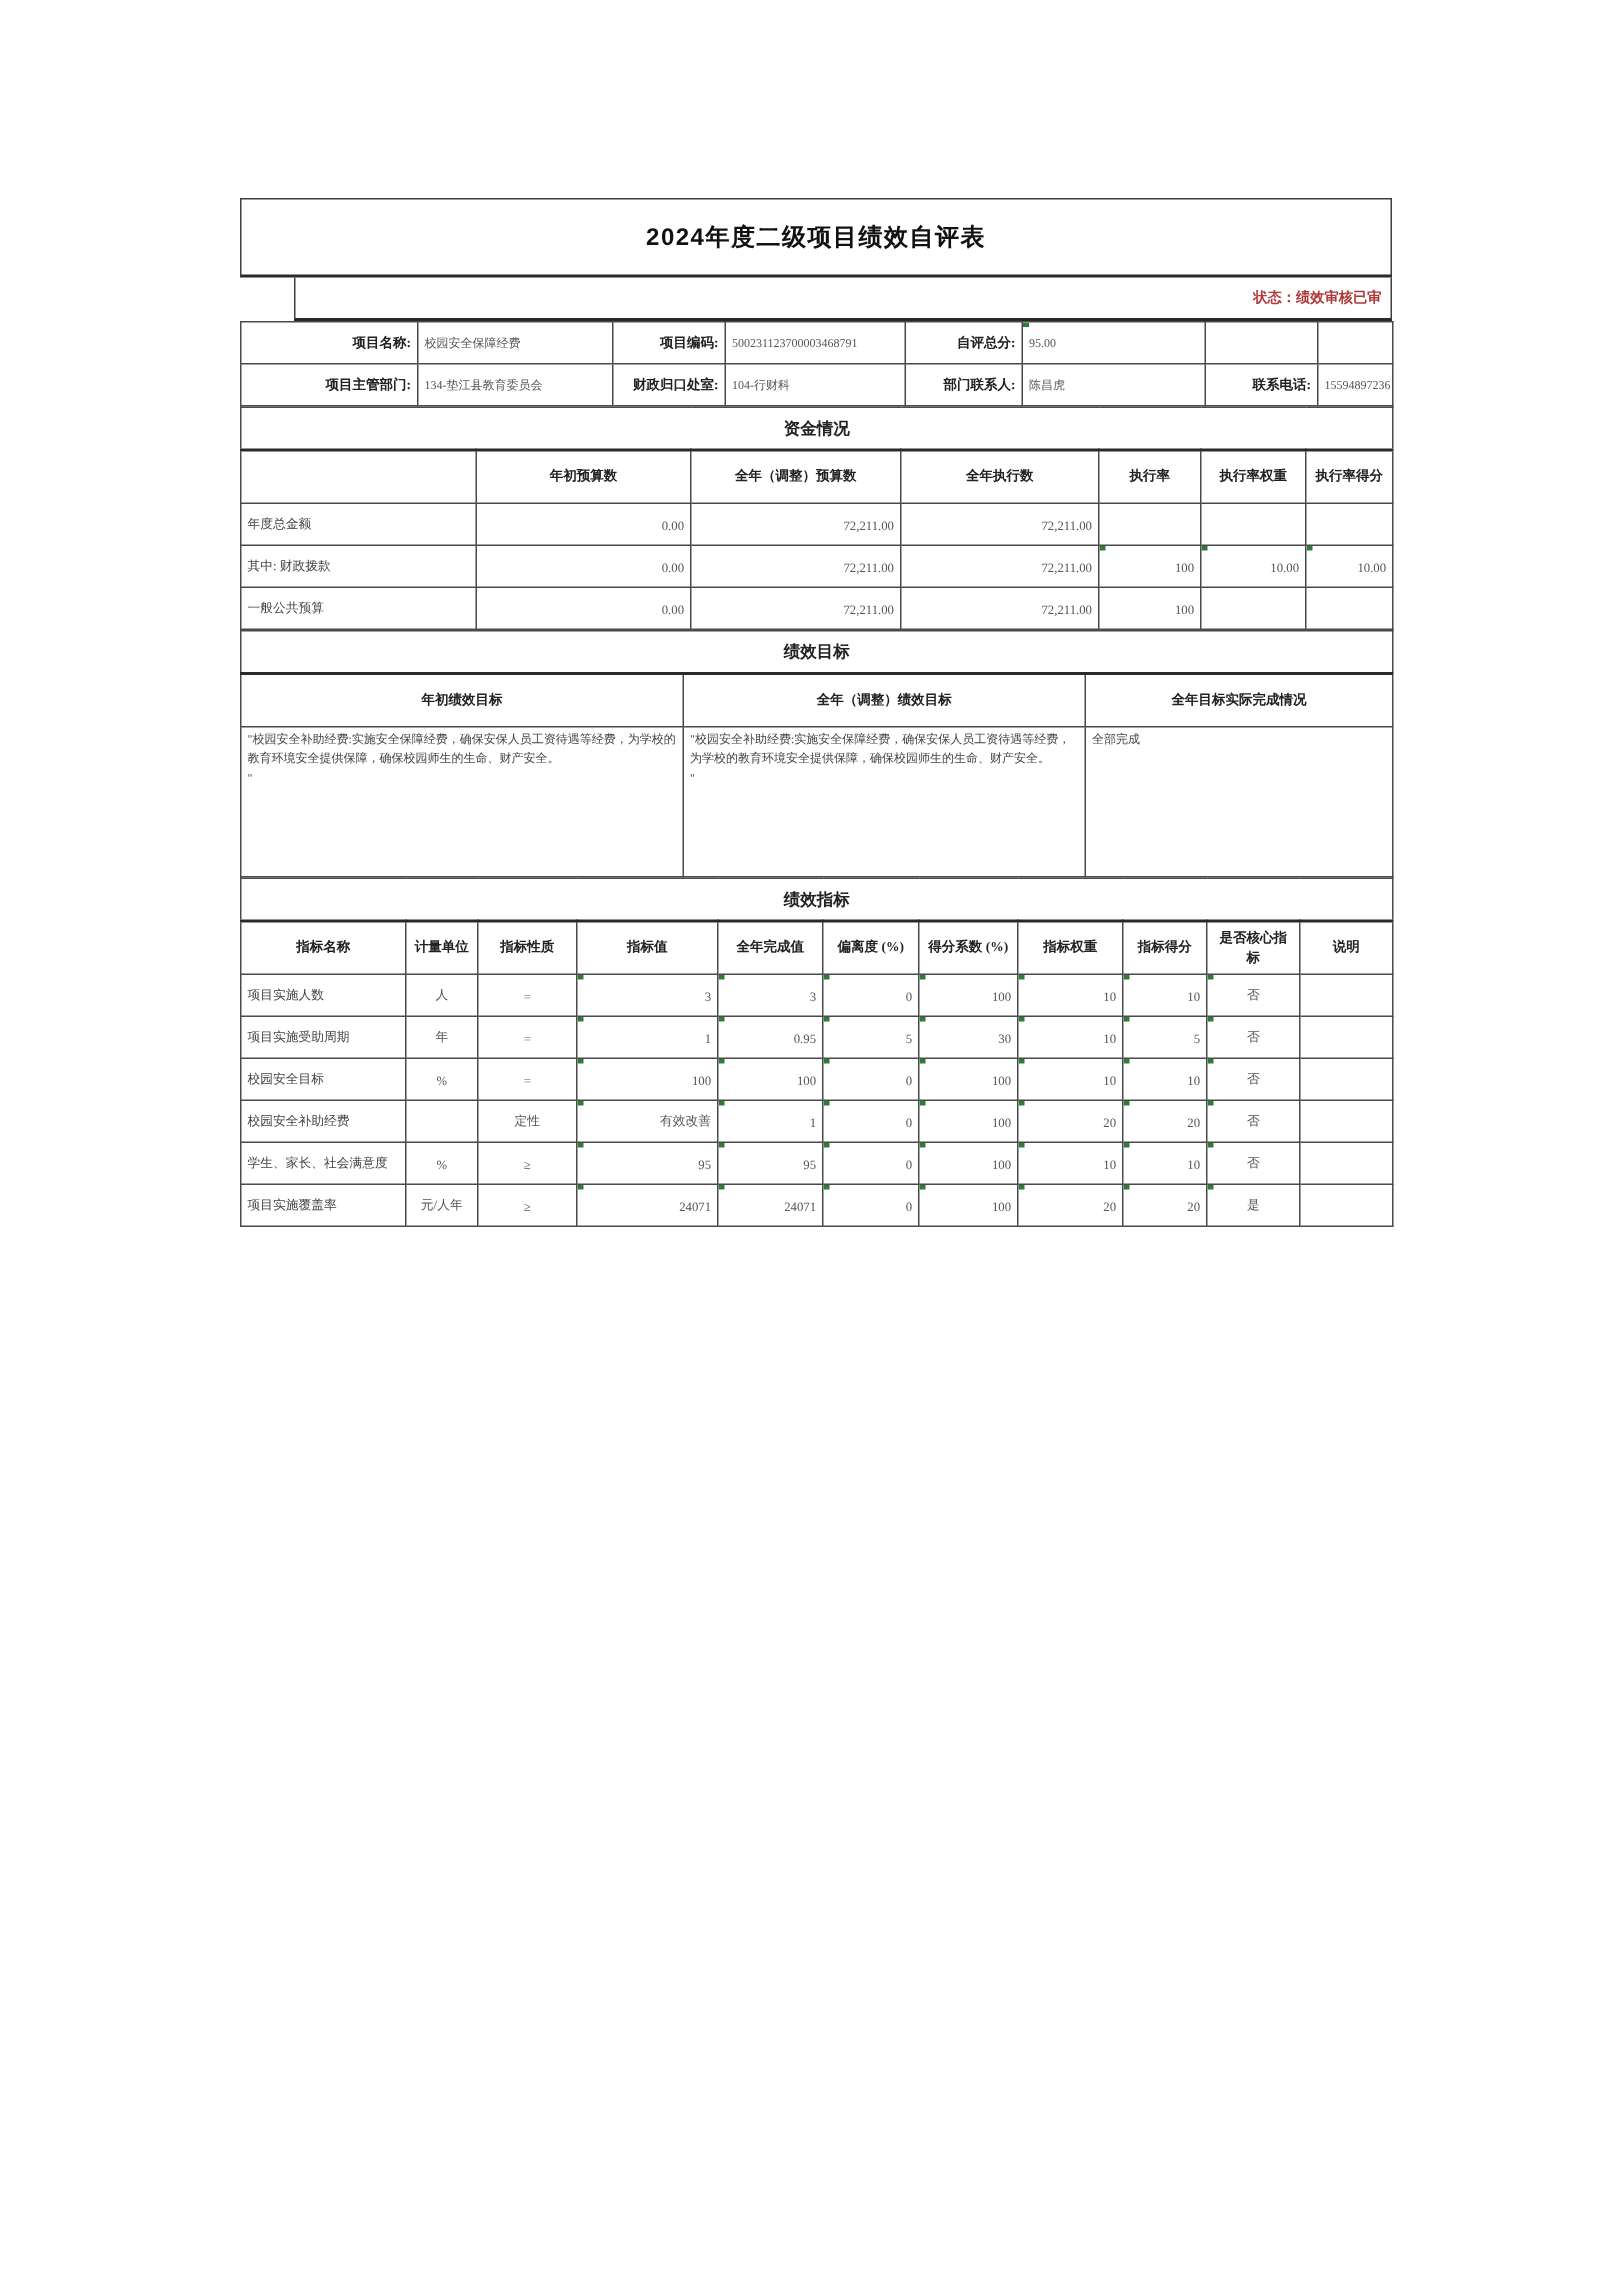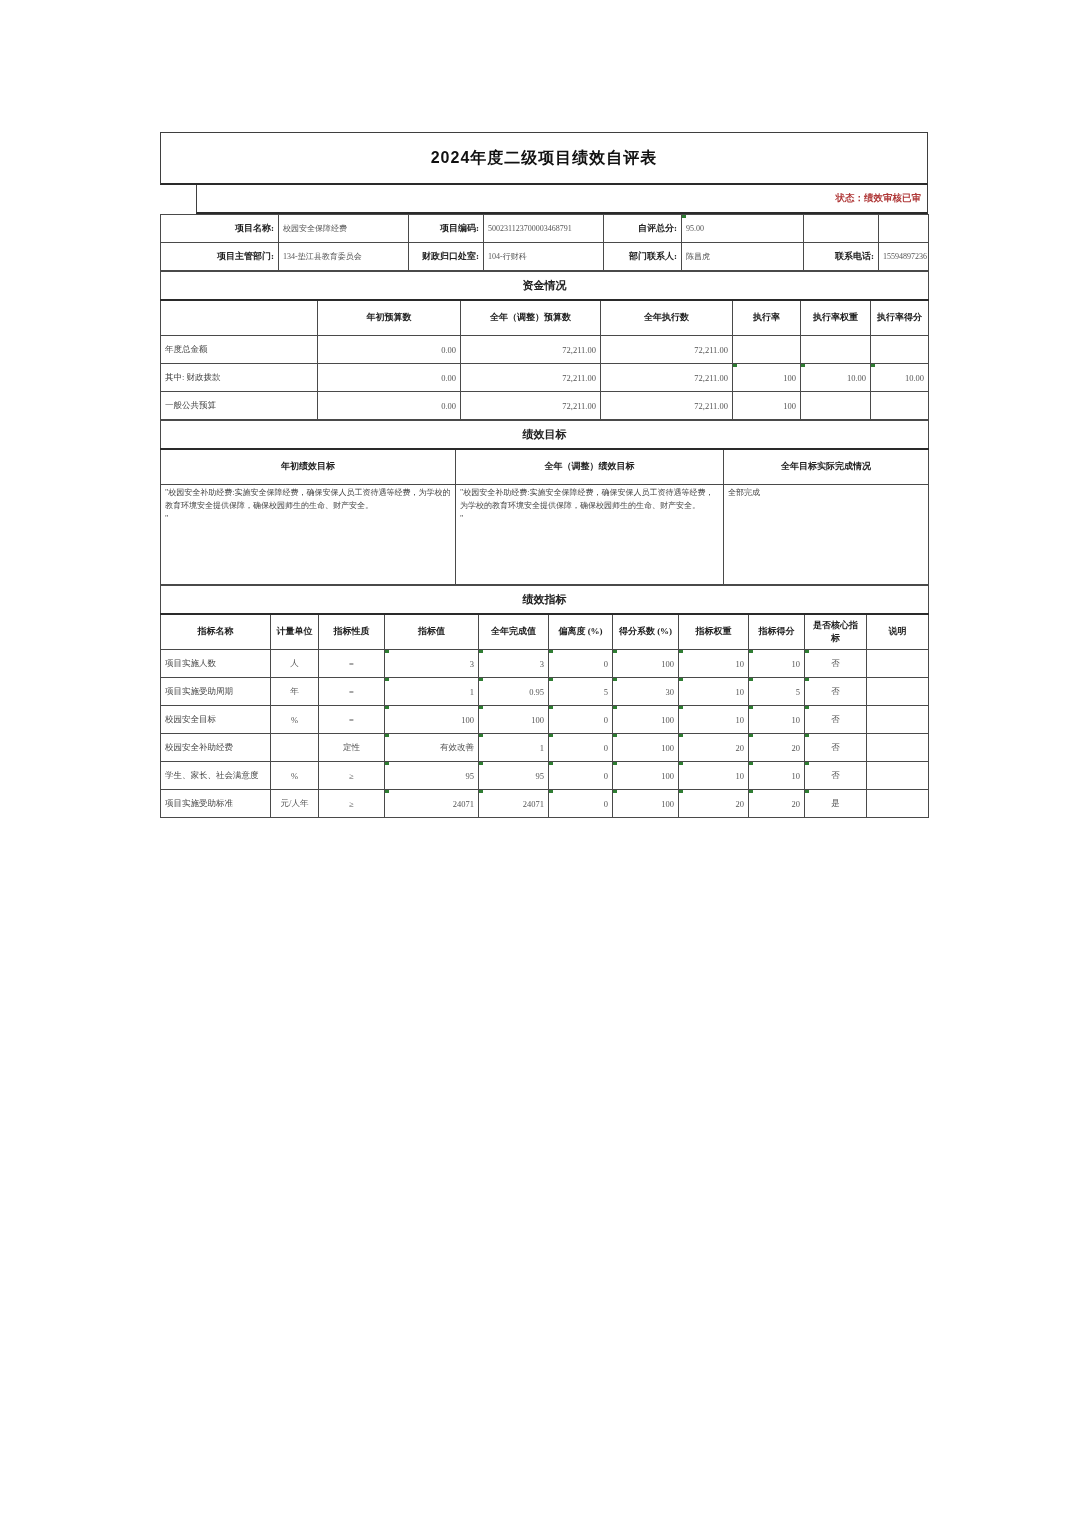--- a/index.html
+++ b/index.html
@@ -245,21 +245,21 @@
           <td data-interactable="false" class="num tick">95</td>
           <td data-interactable="false" class="num tick">95</td>
           <td data-interactable="false" class="num tick">0</td>
           <td data-interactable="false" class="num tick">100</td>
           <td data-interactable="false" class="num tick">10</td>
           <td data-interactable="false" class="num tick">10</td>
           <td data-interactable="false" class="ctr tick">否</td>
           <td data-interactable="false" class="num"></td>
         </tr>
         <tr data-interactable="false">
-          <td data-interactable="false" class="rowlab">项目实施受助标准</td>
+          <td data-interactable="false" class="rowlab">项目实施覆盖率</td>
           <td data-interactable="false" class="ctr">元/人年</td>
           <td data-interactable="false" class="ctr">≥</td>
           <td data-interactable="false" class="num tick">24071</td>
           <td data-interactable="false" class="num tick">24071</td>
           <td data-interactable="false" class="num tick">0</td>
           <td data-interactable="false" class="num tick">100</td>
           <td data-interactable="false" class="num tick">20</td>
           <td data-interactable="false" class="num tick">20</td>
           <td data-interactable="false" class="ctr tick">是</td>
           <td data-interactable="false" class="num"></td>

